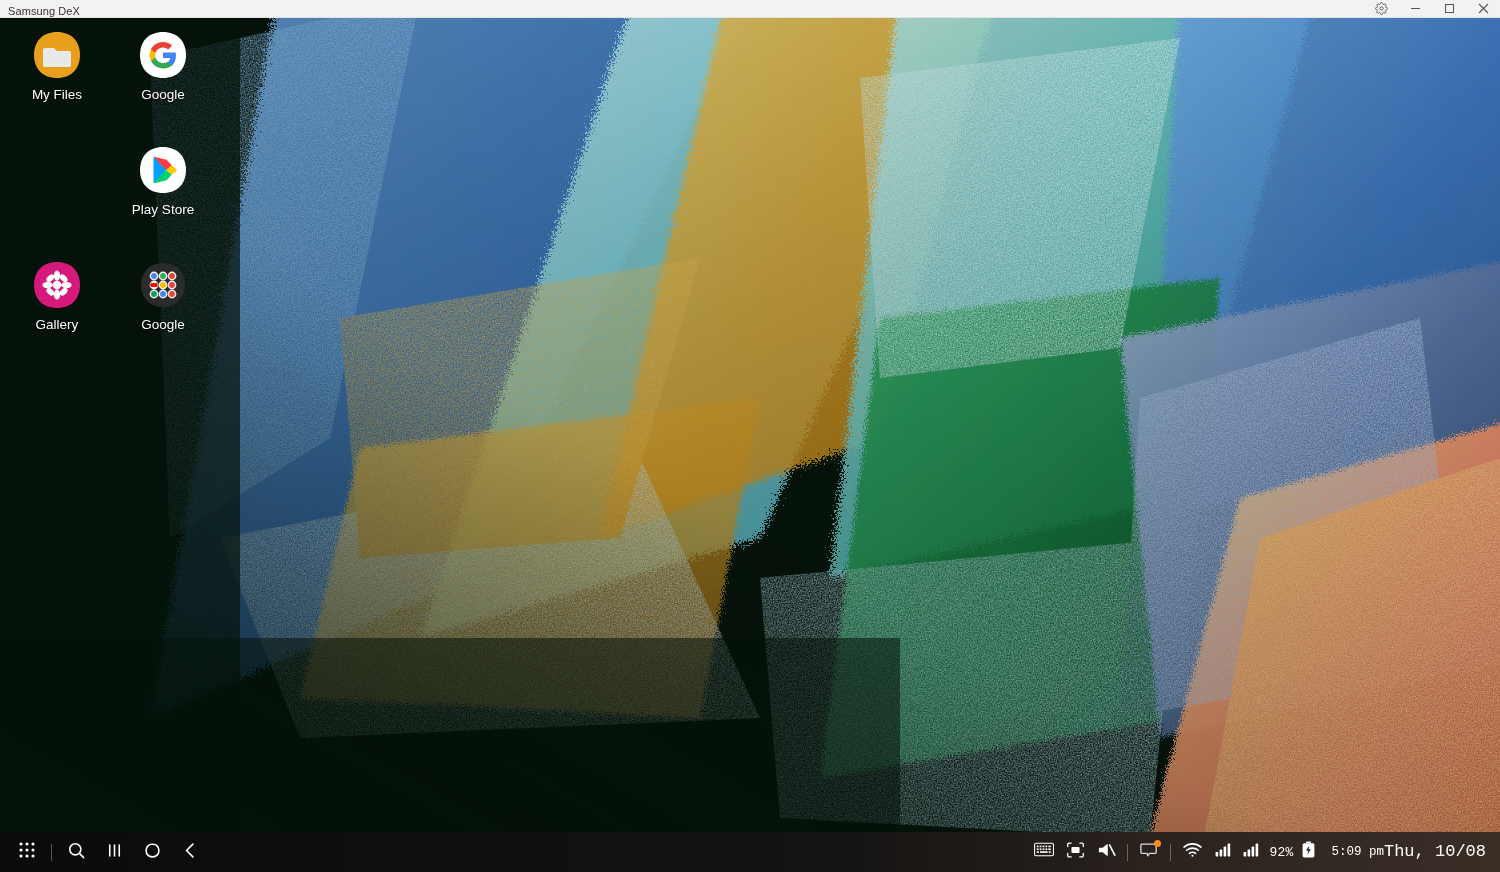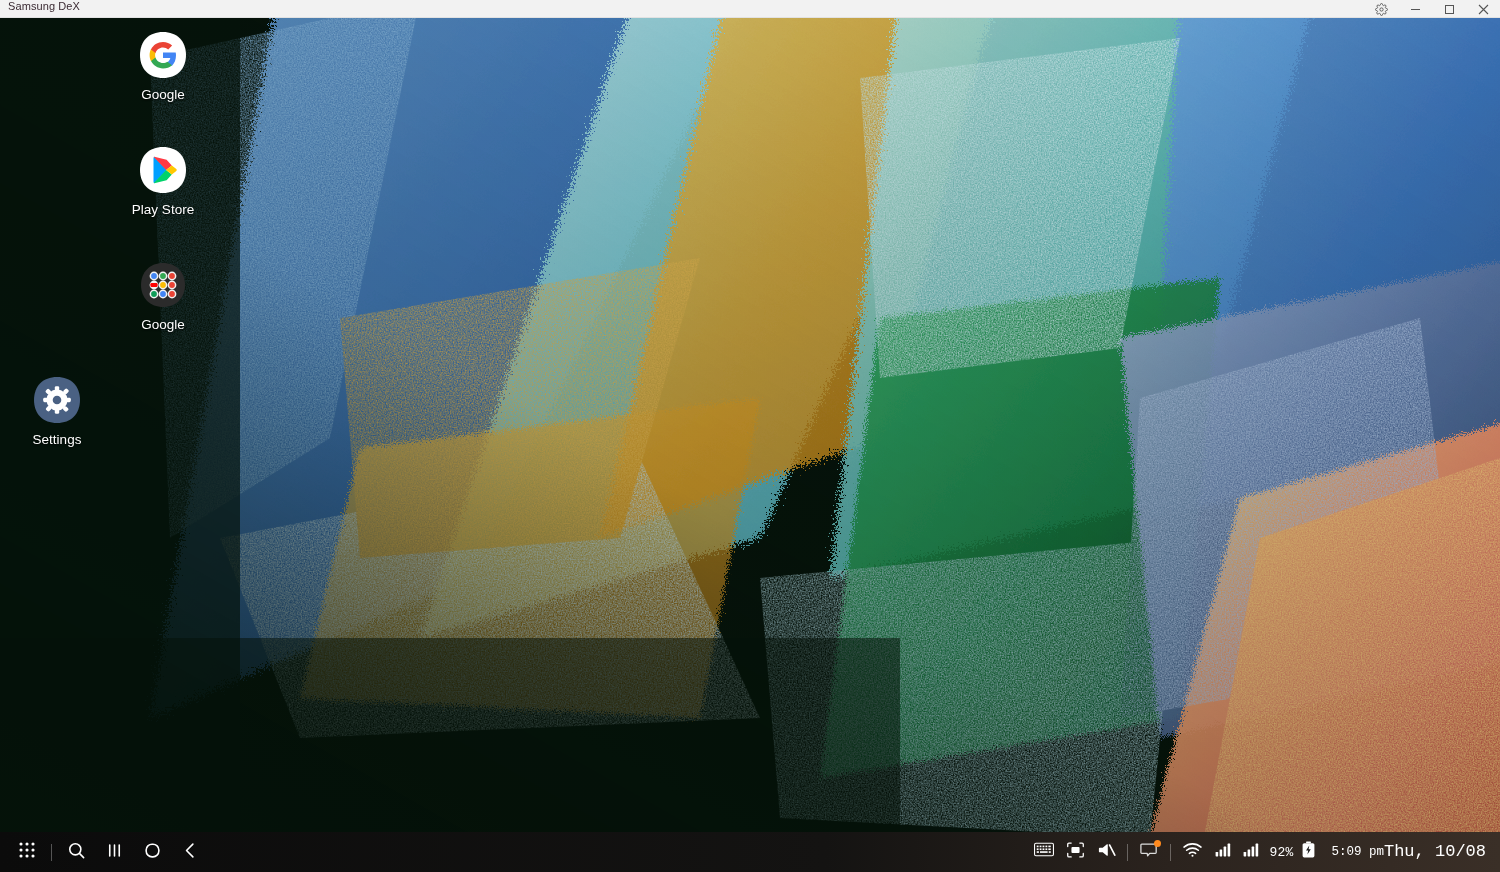--- a/index.html
+++ b/index.html
@@ -6,21 +6,21 @@
   html, body {
     width:1500px; height:872px; overflow:hidden;
     font-family:"Liberation Sans", sans-serif;
     background:#000;
   }
   #screen { position:relative; width:1500px; height:872px; overflow:hidden; }
 
   
   #titlebar{
     position:absolute; top:0; left:0; width:1500px; height:18px;
-    background:#f2f2f2; display:flex; align-items:flex-start;
+    background:#f2f2f2; display:flex; align-items:flex-end;
     border-bottom:1px solid #e2e2e2; z-index:40;
   }
   #titlebar .tb-title{
     font-size:11px; color:#3b2b33; padding-left:8px; letter-spacing:.1px;
     white-space:nowrap;
   }
   #titlebar .tb-spacer{ flex:1; }
   .tb-btn{
     width:34px; height:18px; display:flex; align-items:center; justify-content:center;
     color:#555;
@@ -216,20 +216,29 @@
         <stop offset="100%" stop-color="#04120a" stop-opacity="0"></stop>
       </linearGradient>
       <rect x="0" y="0" width="1500" height="854" fill="url(#vig)"></rect>
       <rect x="0" y="0" width="240" height="854" fill="#06140b" opacity="0.72"></rect>
       <rect x="0" y="620" width="900" height="234" fill="#05120a" opacity="0.55"></rect>
     </svg>
   </div>
 
   <div id="desktop-icons">
 
+    <div class="dicon" style="left:4px;  top:12px;">
+      <div class="glyph">
+        <svg width="50" height="50" viewBox="0 0 50 50">
+          <path d="M25 2C39 2 48 11 48 25S39 48 25 48 2 39 2 25 11 2 25 2Z" fill="#e8a01c"></path>
+          <path d="M13 18h9l3 3h12a2 2 0 0 1 2 2v12a2 2 0 0 1-2 2H13a2 2 0 0 1-2-2V20a2 2 0 0 1 2-2z" fill="#e9e9ec"></path>
+        </svg>
+      </div>
+      <div class="lbl">My Files</div>
+    </div>
 
     <div class="dicon" style="left:110px; top:12px;">
       <div class="glyph">
         <svg width="50" height="50" viewBox="0 0 50 50">
           <path d="M25 2C39 2 48 11 48 25S39 48 25 48 2 39 2 25 11 2 25 2Z" fill="#ffffff"></path>
           <path d="M38 25.3c0-1-.1-2-.3-2.9H25v5.6h7.3c-.3 1.7-1.3 3.2-2.7 4.2v3.5h4.4C36.6 33.3 38 29.6 38 25.3z" fill="#4285F4"></path>
           <path d="M25 38.5c3.6 0 6.7-1.2 8.9-3.3l-4.4-3.5c-1.2.8-2.8 1.3-4.5 1.3-3.5 0-6.4-2.3-7.5-5.5h-4.5v3.6C15.2 35.5 19.7 38.5 25 38.5z" fill="#34A853"></path>
           <path d="M17.5 27.5c-.3-.8-.4-1.7-.4-2.5s.2-1.7.4-2.5v-3.6H13c-.9 1.8-1.4 3.9-1.4 6.1s.5 4.3 1.4 6.1l4.5-3.6z" fill="#FBBC05"></path>
           <path d="M25 17.5c2 0 3.8.7 5.2 2l3.9-3.9C31.7 13.3 28.6 12 25 12c-5.3 0-9.8 3-12 7.4l4.5 3.6c1.1-3.2 4-5.5 7.5-5.5z" fill="#EA4335"></path>
         </svg>
@@ -244,20 +253,39 @@
           <path d="M25 2C39 2 48 11 48 25S39 48 25 48 2 39 2 25 11 2 25 2Z" fill="#ffffff"></path>
           <path d="M15.5 13.2v23.6c0 .7.3 1.2.8 1.4l12.3-13.2L16.3 11.8c-.5.2-.8.7-.8 1.4z" fill="#00A0FF"></path>
           <path d="M33.8 20.4l-5.2-5.6-12.3-3c-.2 0-.3.1-.5.1l12.3 13.1 5.7-4.6z" fill="#FF3A44"></path>
           <path d="M33.8 29.6l-5.7-4.6-12.3 13.1c.2.1.3.1.5.1l12.3-3 5.2-5.6z" fill="#00D26A"></path>
           <path d="M33.8 20.4l-5.7 4.6 5.7 4.6 4.2-3.4c1.1-.9 1.1-1.5 0-2.4l-4.2-3.4z" fill="#FFC800"></path>
         </svg>
       </div>
       <div class="lbl">Play Store</div>
     </div>
 
+    <div class="dicon" style="left:4px;  top:242px;">
+      <div class="glyph">
+        <svg width="50" height="50" viewBox="0 0 50 50">
+          <path d="M25 2C39 2 48 11 48 25S39 48 25 48 2 39 2 25 11 2 25 2Z" fill="#d6197d"></path>
+          <g fill="#ffffff">
+            <circle cx="25" cy="25" r="4.2"></circle>
+            <ellipse cx="25" cy="15.6" rx="3.1" ry="5.2"></ellipse>
+            <ellipse cx="25" cy="34.4" rx="3.1" ry="5.2"></ellipse>
+            <ellipse cx="15.6" cy="25" rx="5.2" ry="3.1"></ellipse>
+            <ellipse cx="34.4" cy="25" rx="5.2" ry="3.1"></ellipse>
+            <ellipse cx="18.3" cy="18.3" rx="4.6" ry="2.9" transform="rotate(-45 18.3 18.3)"></ellipse>
+            <ellipse cx="31.7" cy="31.7" rx="4.6" ry="2.9" transform="rotate(-45 31.7 31.7)"></ellipse>
+            <ellipse cx="31.7" cy="18.3" rx="2.9" ry="4.6" transform="rotate(-45 31.7 18.3)"></ellipse>
+            <ellipse cx="18.3" cy="31.7" rx="2.9" ry="4.6" transform="rotate(-45 18.3 31.7)"></ellipse>
+          </g>
+        </svg>
+      </div>
+      <div class="lbl">Gallery</div>
+    </div>
 
     <div class="dicon" style="left:110px; top:242px;">
       <div class="glyph">
         <svg width="50" height="50" viewBox="0 0 50 50">
           <path d="M25 3C38 3 47 12 47 25S38 47 25 47 3 38 3 25 12 3 25 3Z" fill="#2b2b2b"></path>
           <g>
             <circle cx="16" cy="16" r="4.4" fill="#f1f1f1"></circle>
               <circle cx="16" cy="16" r="2.9" fill="#4285F4"></circle>
             <circle cx="25" cy="16" r="4.4" fill="#f1f1f1"></circle>
               <circle cx="25" cy="16" r="2.9" fill="#34A853"></circle>
@@ -274,39 +302,20 @@
             <circle cx="25" cy="34" r="4.4" fill="#f1f1f1"></circle>
               <circle cx="25" cy="34" r="2.9" fill="#4285F4"></circle>
             <circle cx="34" cy="34" r="4.4" fill="#f1f1f1"></circle>
               <circle cx="34" cy="34" r="2.9" fill="#EA4335"></circle>
           </g>
         </svg>
       </div>
       <div class="lbl">Google</div>
     </div>
 
-    <div class="dicon" style="left:4px;  top:357px;">
-      <div class="glyph">
-        <svg width="50" height="50" viewBox="0 0 50 50">
-          <path d="M25 2C39 2 48 11 48 25S39 48 25 48 2 39 2 25 11 2 25 2Z" fill="#4a6183"></path>
-          <path d="M25 14.5a10.5 10.5 0 1 0 0 21 10.5 10.5 0 0 0 0-21zm0 14.8a4.3 4.3 0 1 1 0-8.6 4.3 4.3 0 0 1 0 8.6z" fill="#ffffff"></path>
-          <g fill="#ffffff">
-            <rect x="22.8" y="11.2" width="4.4" height="5" rx="1.4"></rect>
-            <rect x="22.8" y="33.8" width="4.4" height="5" rx="1.4"></rect>
-            <rect x="11.2" y="22.8" width="5" height="4.4" rx="1.4"></rect>
-            <rect x="33.8" y="22.8" width="5" height="4.4" rx="1.4"></rect>
-            <rect x="14.1" y="14.1" width="4.4" height="5" rx="1.4" transform="rotate(-45 16.3 16.6)"></rect>
-            <rect x="31.5" y="31.5" width="4.4" height="5" rx="1.4" transform="rotate(-45 33.7 34)"></rect>
-            <rect x="31.5" y="14.1" width="5" height="4.4" rx="1.4" transform="rotate(-45 34 16.3)"></rect>
-            <rect x="14.1" y="31.5" width="5" height="4.4" rx="1.4" transform="rotate(-45 16.6 33.7)"></rect>
-          </g>
-        </svg>
-      </div>
-      <div class="lbl">Settings</div>
-    </div>
   </div>
 
   <div id="taskbar">
 
     <div id="tb-left">
 
       <div class="tbitem" title="Apps">
         <span>
           <svg width="18" height="18" viewBox="0 0 18 18" fill="#fff">
             <circle cx="3" cy="3" r="1.55"></circle>

